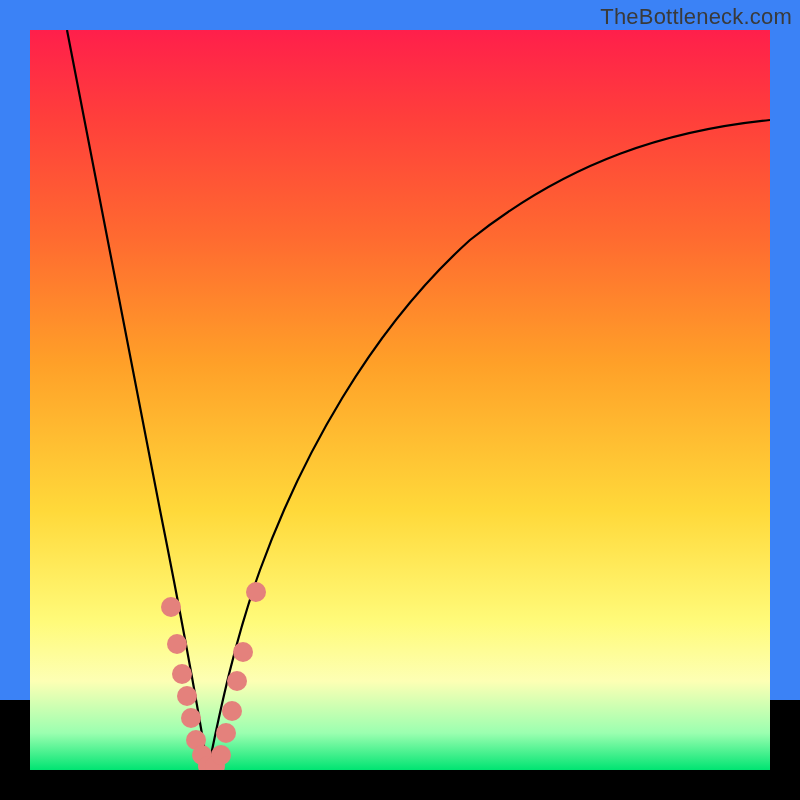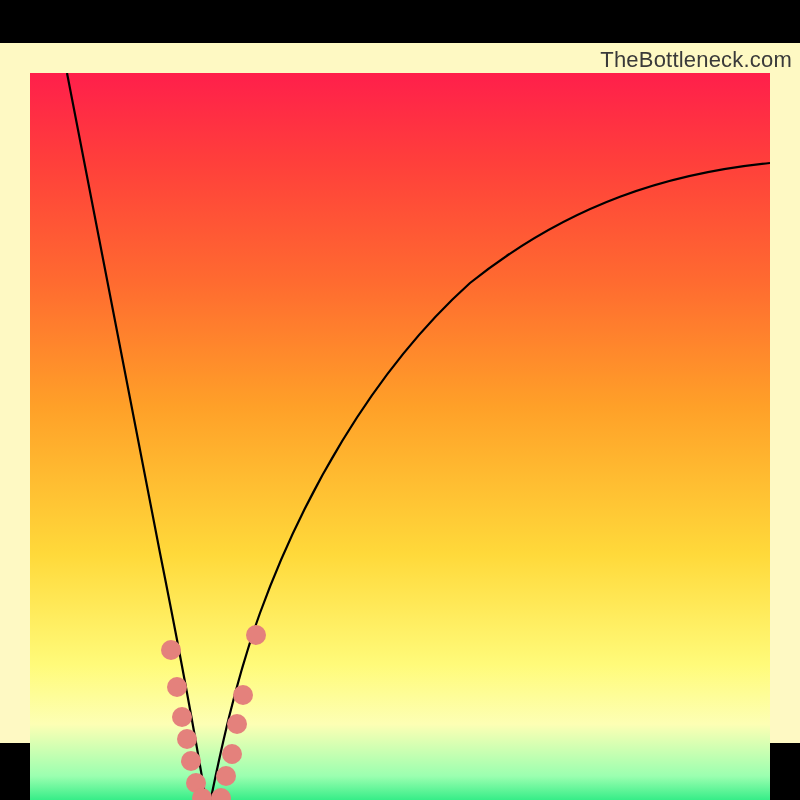--- a/index.html
+++ b/index.html
@@ -8,22 +8,21 @@
     width: 800px;
     height: 800px;
     overflow: hidden;
     background: #000;
     font-family: Arial, Helvetica, sans-serif;
   }
   .frame {
     position: absolute;
     left: 0; top: 0;
     width: 800px; height: 700px;
-    background: #fef9c3;
-    margin-top: 43px;
+    background: #3b82f6;
   }
   .plot {
     position: absolute;
     left: 30px;
     top: 30px;
     width: 740px;
     height: 740px;
     background: linear-gradient(to bottom,
       #ff1f4b 0%,
       #ff3f3b 12%,

